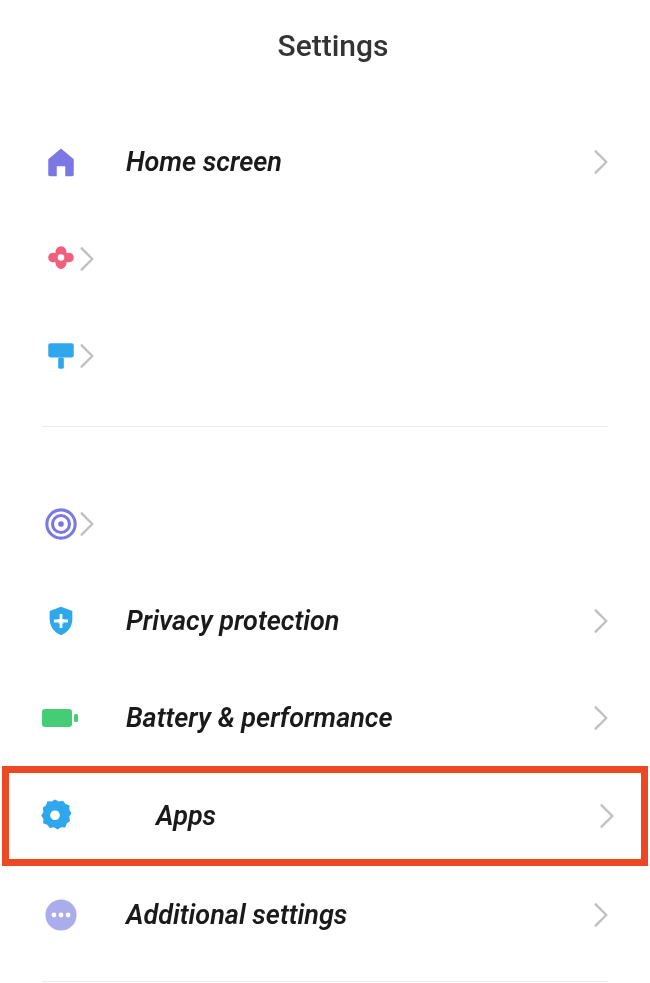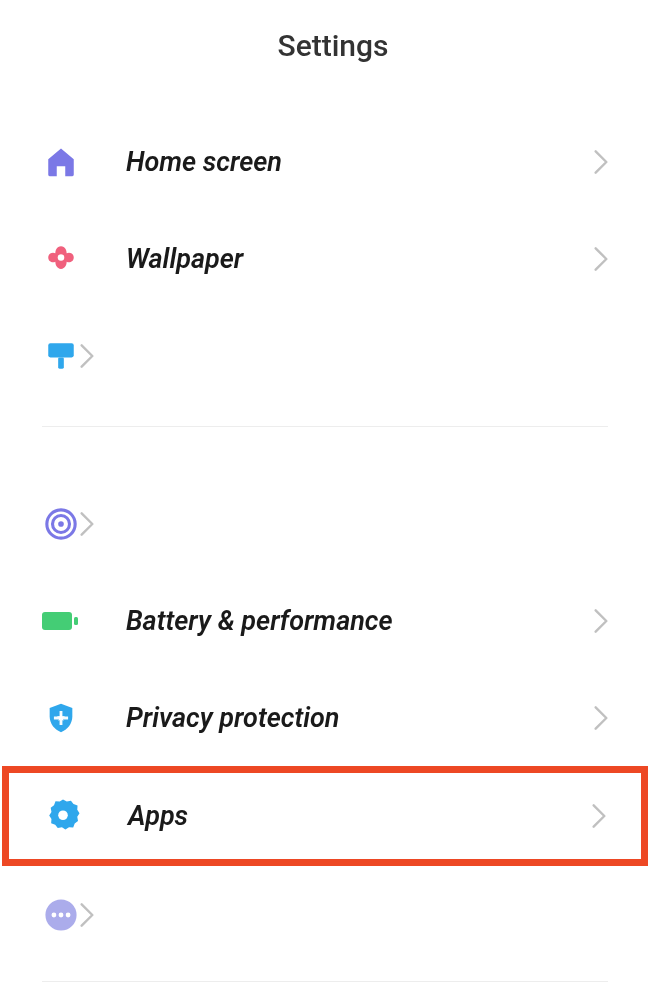--- a/index.html
+++ b/index.html
@@ -33,22 +33,23 @@
       display: flex;
       align-items: center;
       padding: 0 42px;
       height: 97px;
       cursor: pointer;
       position: relative;
     }
     .settings-item.highlighted {
       border: 7px solid #ed4824;
       margin: 0 2px;
-      padding: 0 35px;
+      padding: 0 27px;
       height: 100px;
+      gap: 36px;
     }
     .icon-wrap {
       width: 38px;
       height: 38px;
       display: flex;
       align-items: center;
       justify-content: center;
       flex-shrink: 0;
     }
     .item-label {
@@ -99,21 +100,20 @@
     </span>
   </div>
 
   <div class="settings-item">
     <span class="icon-wrap">
       <svg width="34" height="34" viewBox="0 0 24 24">
         <path fill="#f0607d" d="M12 3 C9 3 8 6 8 8 C6 7 3 8 3 11 C3 14 6 15 8 14 C8 16 9 19 12 19 C15 19 16 16 16 14 C18 15 21 14 21 11 C21 8 18 7 16 8 C16 6 15 3 12 3 Z"></path>
         <circle cx="12" cy="11" r="2.3" fill="#ffffff"></circle>
       </svg>
     </span>
-    <span class="item-label">Wallpaper</span>
     <span class="chevron">
       <svg width="14" height="24" viewBox="0 0 10 18">
           <path d="M1 1 L9 9 L1 17" stroke="#c0c0c0" stroke-width="1.8" fill="none" stroke-linecap="round" stroke-linejoin="round"></path>
         </svg>
     </span>
   </div>
 
   <div class="settings-item">
     <span class="icon-wrap">
       <svg width="34" height="34" viewBox="0 0 24 24">
@@ -131,35 +131,20 @@
   <div class="divider"></div>
 
   <div class="settings-item">
     <span class="icon-wrap">
       <svg width="34" height="34" viewBox="0 0 24 24">
         <circle cx="12" cy="12" r="10" fill="none" stroke="#7b78e6" stroke-width="2.2"></circle>
         <circle cx="12" cy="12" r="6" fill="none" stroke="#7b78e6" stroke-width="2.2"></circle>
         <circle cx="12" cy="12" r="2" fill="#7b78e6"></circle>
       </svg>
     </span>
-    <span class="chevron">
-      <svg width="14" height="24" viewBox="0 0 10 18">
-          <path d="M1 1 L9 9 L1 17" stroke="#c0c0c0" stroke-width="1.8" fill="none" stroke-linecap="round" stroke-linejoin="round"></path>
-        </svg>
-    </span>
-  </div>
-
-  <div class="settings-item">
-    <span class="icon-wrap">
-      <svg width="38" height="24" viewBox="0 0 38 24">
-        <rect x="0" y="3" width="30" height="18" rx="3" fill="#44cd75"></rect>
-        <rect x="32" y="8" width="4" height="8" rx="1.5" fill="#44cd75"></rect>
-      </svg>
-    </span>
-    <span class="item-label">Battery &amp; performance</span>
     <span class="chevron">
       <svg width="14" height="24" viewBox="0 0 10 18">
           <path d="M1 1 L9 9 L1 17" stroke="#c0c0c0" stroke-width="1.8" fill="none" stroke-linecap="round" stroke-linejoin="round"></path>
         </svg>
     </span>
   </div>
 
   <div class="settings-item">
     <span class="icon-wrap">
       <svg width="34" height="34" viewBox="0 0 24 24">
@@ -170,20 +155,35 @@
       </svg>
     </span>
     <span class="item-label">Privacy protection</span>
     <span class="chevron">
       <svg width="14" height="24" viewBox="0 0 10 18">
           <path d="M1 1 L9 9 L1 17" stroke="#c0c0c0" stroke-width="1.8" fill="none" stroke-linecap="round" stroke-linejoin="round"></path>
         </svg>
     </span>
   </div>
 
+  <div class="settings-item">
+    <span class="icon-wrap">
+      <svg width="38" height="24" viewBox="0 0 38 24">
+        <rect x="0" y="3" width="30" height="18" rx="3" fill="#44cd75"></rect>
+        <rect x="32" y="8" width="4" height="8" rx="1.5" fill="#44cd75"></rect>
+      </svg>
+    </span>
+    <span class="item-label">Battery &amp; performance</span>
+    <span class="chevron">
+      <svg width="14" height="24" viewBox="0 0 10 18">
+          <path d="M1 1 L9 9 L1 17" stroke="#c0c0c0" stroke-width="1.8" fill="none" stroke-linecap="round" stroke-linejoin="round"></path>
+        </svg>
+    </span>
+  </div>
+
   <div class="settings-item highlighted">
     <span class="icon-wrap">
       <svg width="36" height="36" viewBox="0 0 24 24">
         <path fill="#2fa7ec" d="M12 1 L14.5 2.3 L17.3 1.8 L19 4 L21.7 5 L21.5 7.8 L23 10.2 L21.5 12.5 L22 15.3 L19.8 17 L18.8 19.7 L16 19.5 L13.6 21 L11.3 19.5 L8.5 20 L6.8 17.8 L4.1 16.8 L4.3 14 L2.8 11.6 L4.3 9.3 L3.8 6.5 L6 4.8 L7 2.1 L9.8 2.3 Z"></path>
         <circle cx="12" cy="11.5" r="3.2" fill="#ffffff"></circle>
       </svg>
     </span>
     <span class="item-label">Apps</span>
     <span class="chevron">
       <svg width="14" height="24" viewBox="0 0 10 18">
@@ -194,20 +194,21 @@
 
   <div class="settings-item">
     <span class="icon-wrap">
       <svg width="34" height="34" viewBox="0 0 24 24">
         <circle cx="12" cy="12" r="11" fill="#abaceb"></circle>
         <circle cx="7" cy="12" r="1.7" fill="#ffffff"></circle>
         <circle cx="12" cy="12" r="1.7" fill="#ffffff"></circle>
         <circle cx="17" cy="12" r="1.7" fill="#ffffff"></circle>
       </svg>
     </span>
+    <span class="item-label">Additional settings</span>
     <span class="chevron">
       <svg width="14" height="24" viewBox="0 0 10 18">
           <path d="M1 1 L9 9 L1 17" stroke="#c0c0c0" stroke-width="1.8" fill="none" stroke-linecap="round" stroke-linejoin="round"></path>
         </svg>
     </span>
   </div>
 
   <div class="divider-bottom"></div>
 
 </div>

